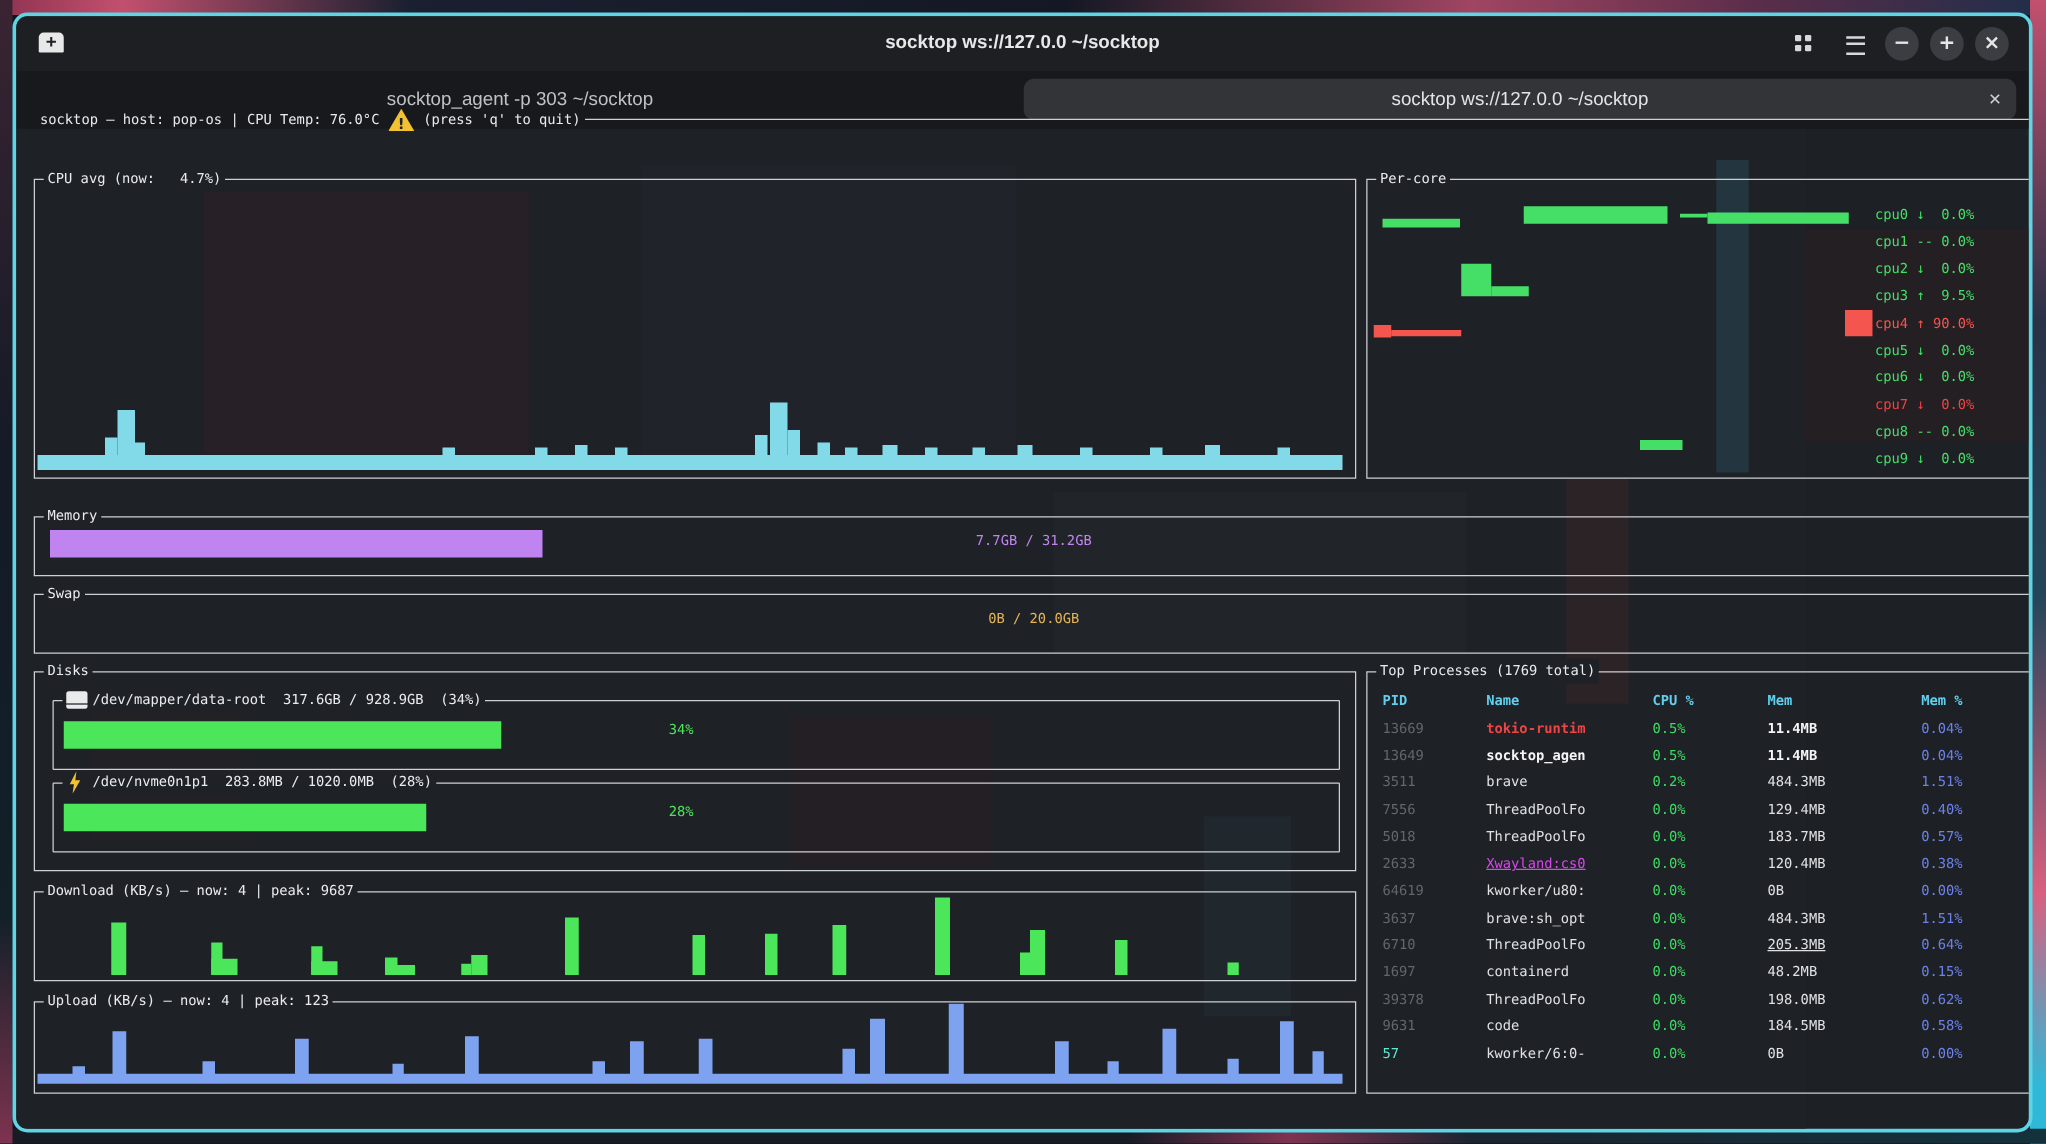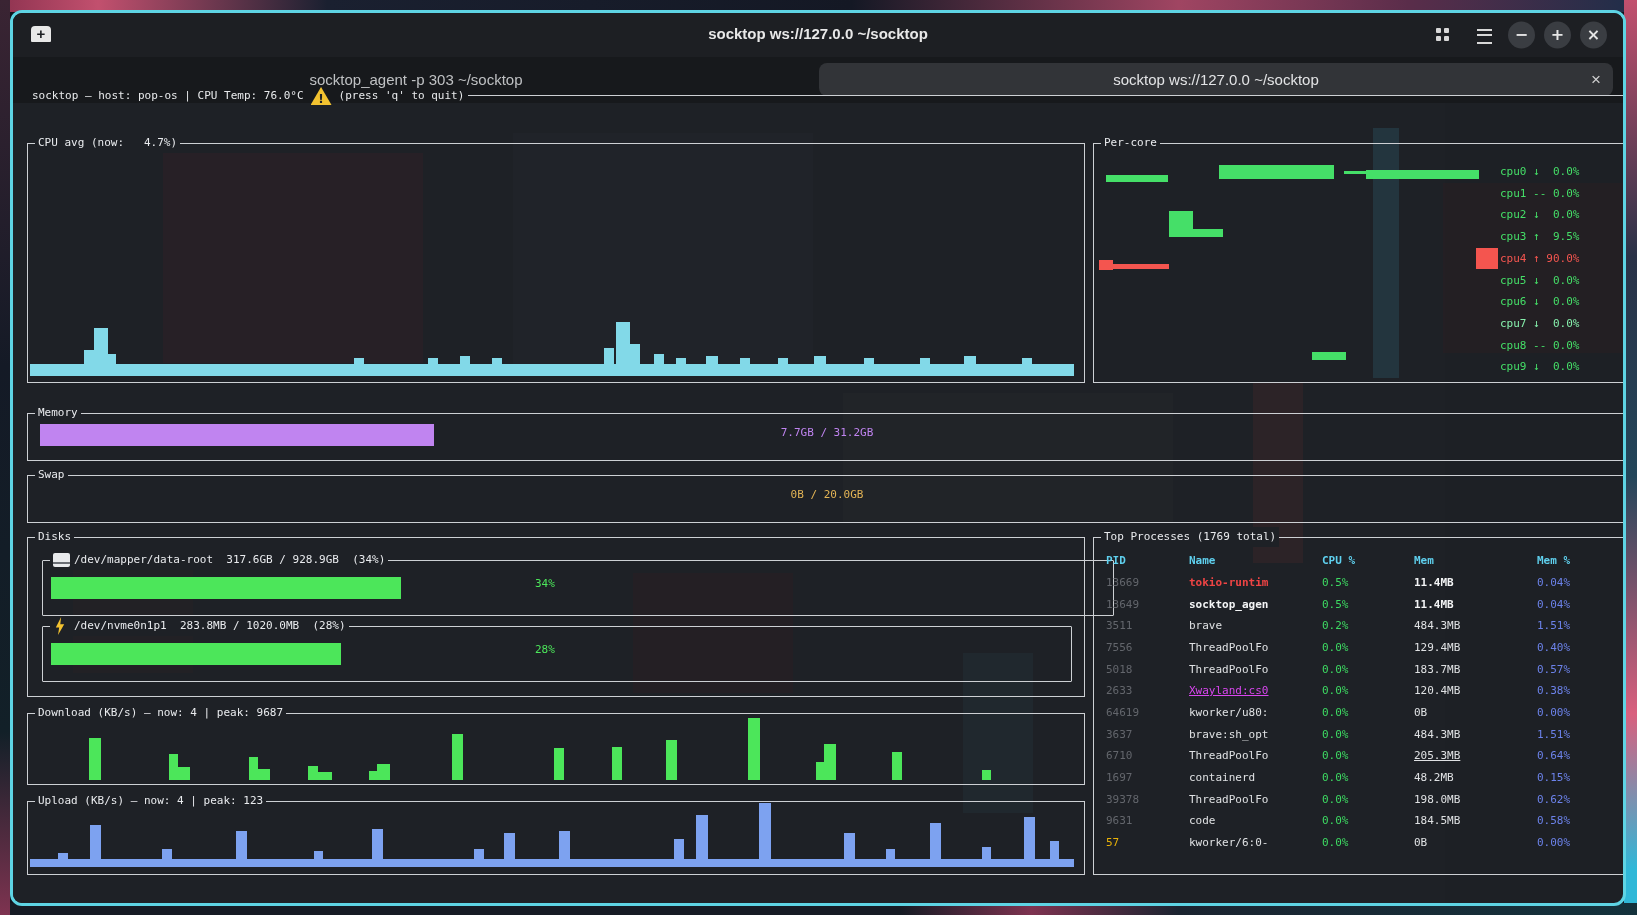--- a/index.html
+++ b/index.html
@@ -160,41 +160,41 @@
             <div class="bar" style="left: 382px; top: 104px; width: 22px; height: 21px; background: rgb(244, 85, 79);"></div>
           </div>
         <div id="core-rows">
             <div class="pc-row" style="left: 406px; top: 21px; color: rgb(69, 223, 104);">cpu0 ↓  0.0%</div>
             <div class="pc-row" style="left: 406px; top: 42.7px; color: rgb(69, 223, 104);">cpu1 -- 0.0%</div>
             <div class="pc-row" style="left: 406px; top: 64.4px; color: rgb(69, 223, 104);">cpu2 ↓  0.0%</div>
             <div class="pc-row" style="left: 406px; top: 86.1px; color: rgb(69, 223, 104);">cpu3 ↑  9.5%</div>
             <div class="pc-row" style="left: 406px; top: 107.8px; color: rgb(244, 85, 79);">cpu4 ↑ 90.0%</div>
             <div class="pc-row" style="left: 406px; top: 129.5px; color: rgb(69, 223, 104);">cpu5 ↓  0.0%</div>
             <div class="pc-row" style="left: 406px; top: 151.2px; color: rgb(69, 223, 104);">cpu6 ↓  0.0%</div>
-            <div class="pc-row" style="left: 406px; top: 172.9px; color: #86efac;">cpu7 ↓  0.0%</div>
+            <div class="pc-row" style="left: 406px; top: 172.9px; color: #ef4444;">cpu7 ↓  0.0%</div>
             <div class="pc-row" style="left: 406px; top: 194.6px; color: rgb(69, 223, 104);">cpu8 -- 0.0%</div>
             <div class="pc-row" style="left: 406px; top: 216.3px; color: rgb(69, 223, 104);">cpu9 ↓  0.0%</div>
           </div>
       </div>
 
       <div class="panel" id="p-mem" style="left:14px;top:310px;width:1598px;height:46px;">
         <div class="ptitle">Memory</div>
         <div class="bar" id="mem-bar" style="left: 12px; top: 10px; height: 22px; width: 394px; background: rgb(192, 132, 240);"></div>
         <div class="center-label" style="top: 12px; color: rgb(192, 132, 240);">7.7GB / 31.2GB</div>
       </div>
 
       <div class="panel" id="p-swap" style="left:14px;top:372px;width:1598px;height:46px;">
         <div class="ptitle">Swap</div>
         <div class="center-label" style="top: 12px; color: rgb(227, 180, 85);">0B / 20.0GB</div>
       </div>
 
       <div class="panel" id="p-disks" style="left:14px;top:434px;width:1056px;height:158px;">
         <div class="ptitle">Disks</div>
 
-        <div class="panel" style="left:14px;top:22px;width:1028px;height:54px;border-radius:1px;padding-left:42px;">
+        <div class="panel" style="left:14px;top:22px;width:1028px;height:54px;border-radius:1px;">
           <div class="ptitle">
             <span class="disk-icon"></span>
             <span style="white-space:pre">/dev/mapper/data-root  317.6GB / 928.9GB  (34%)</span>
           </div>
           <div class="bar" id="disk-bar-0" style="left: 8px; top: 16px; height: 22px; width: 350px; background: rgb(76, 230, 90);"></div>
           <div class="proc-cell" style="left: 492px; top: 16px; color: rgb(76, 230, 90);">34%</div>
         </div>
 
         <div class="panel" style="left:14px;top:88px;width:1028px;height:54px;border-radius:1px;">
           <div class="ptitle">
@@ -343,21 +343,21 @@
               <div class="proc-cell" style="left: 443px; top: 254.5px; color: rgb(108, 130, 234);">0.62%</div>
             </div>
             <div>
               <div class="proc-cell" style="left: 12px; top: 276.15px; color: rgb(99, 102, 108);">9631</div>
               <div class="proc-cell" style="left: 95px; top: 276.15px; color: rgb(223, 225, 227);">code</div>
               <div class="proc-cell" style="left: 228px; top: 276.15px; color: rgb(61, 219, 98);">0.0%</div>
               <div class="proc-cell" style="left: 320px; top: 276.15px; color: rgb(223, 225, 227);">184.5MB</div>
               <div class="proc-cell" style="left: 443px; top: 276.15px; color: rgb(108, 130, 234);">0.58%</div>
             </div>
             <div>
-              <div class="proc-cell" style="left: 12px; top: 297.8px; color: #eab308;">57</div>
+              <div class="proc-cell" style="left: 12px; top: 297.8px; color: #5eead4;">57</div>
               <div class="proc-cell" style="left: 95px; top: 297.8px; color: rgb(223, 225, 227);">kworker/6:0-</div>
               <div class="proc-cell" style="left: 228px; top: 297.8px; color: rgb(61, 219, 98);">0.0%</div>
               <div class="proc-cell" style="left: 320px; top: 297.8px; color: rgb(223, 225, 227);">0B</div>
               <div class="proc-cell" style="left: 443px; top: 297.8px; color: rgb(108, 130, 234);">0.00%</div>
             </div>
           </div>
       </div>
     </div>
   </div>
 </div>

